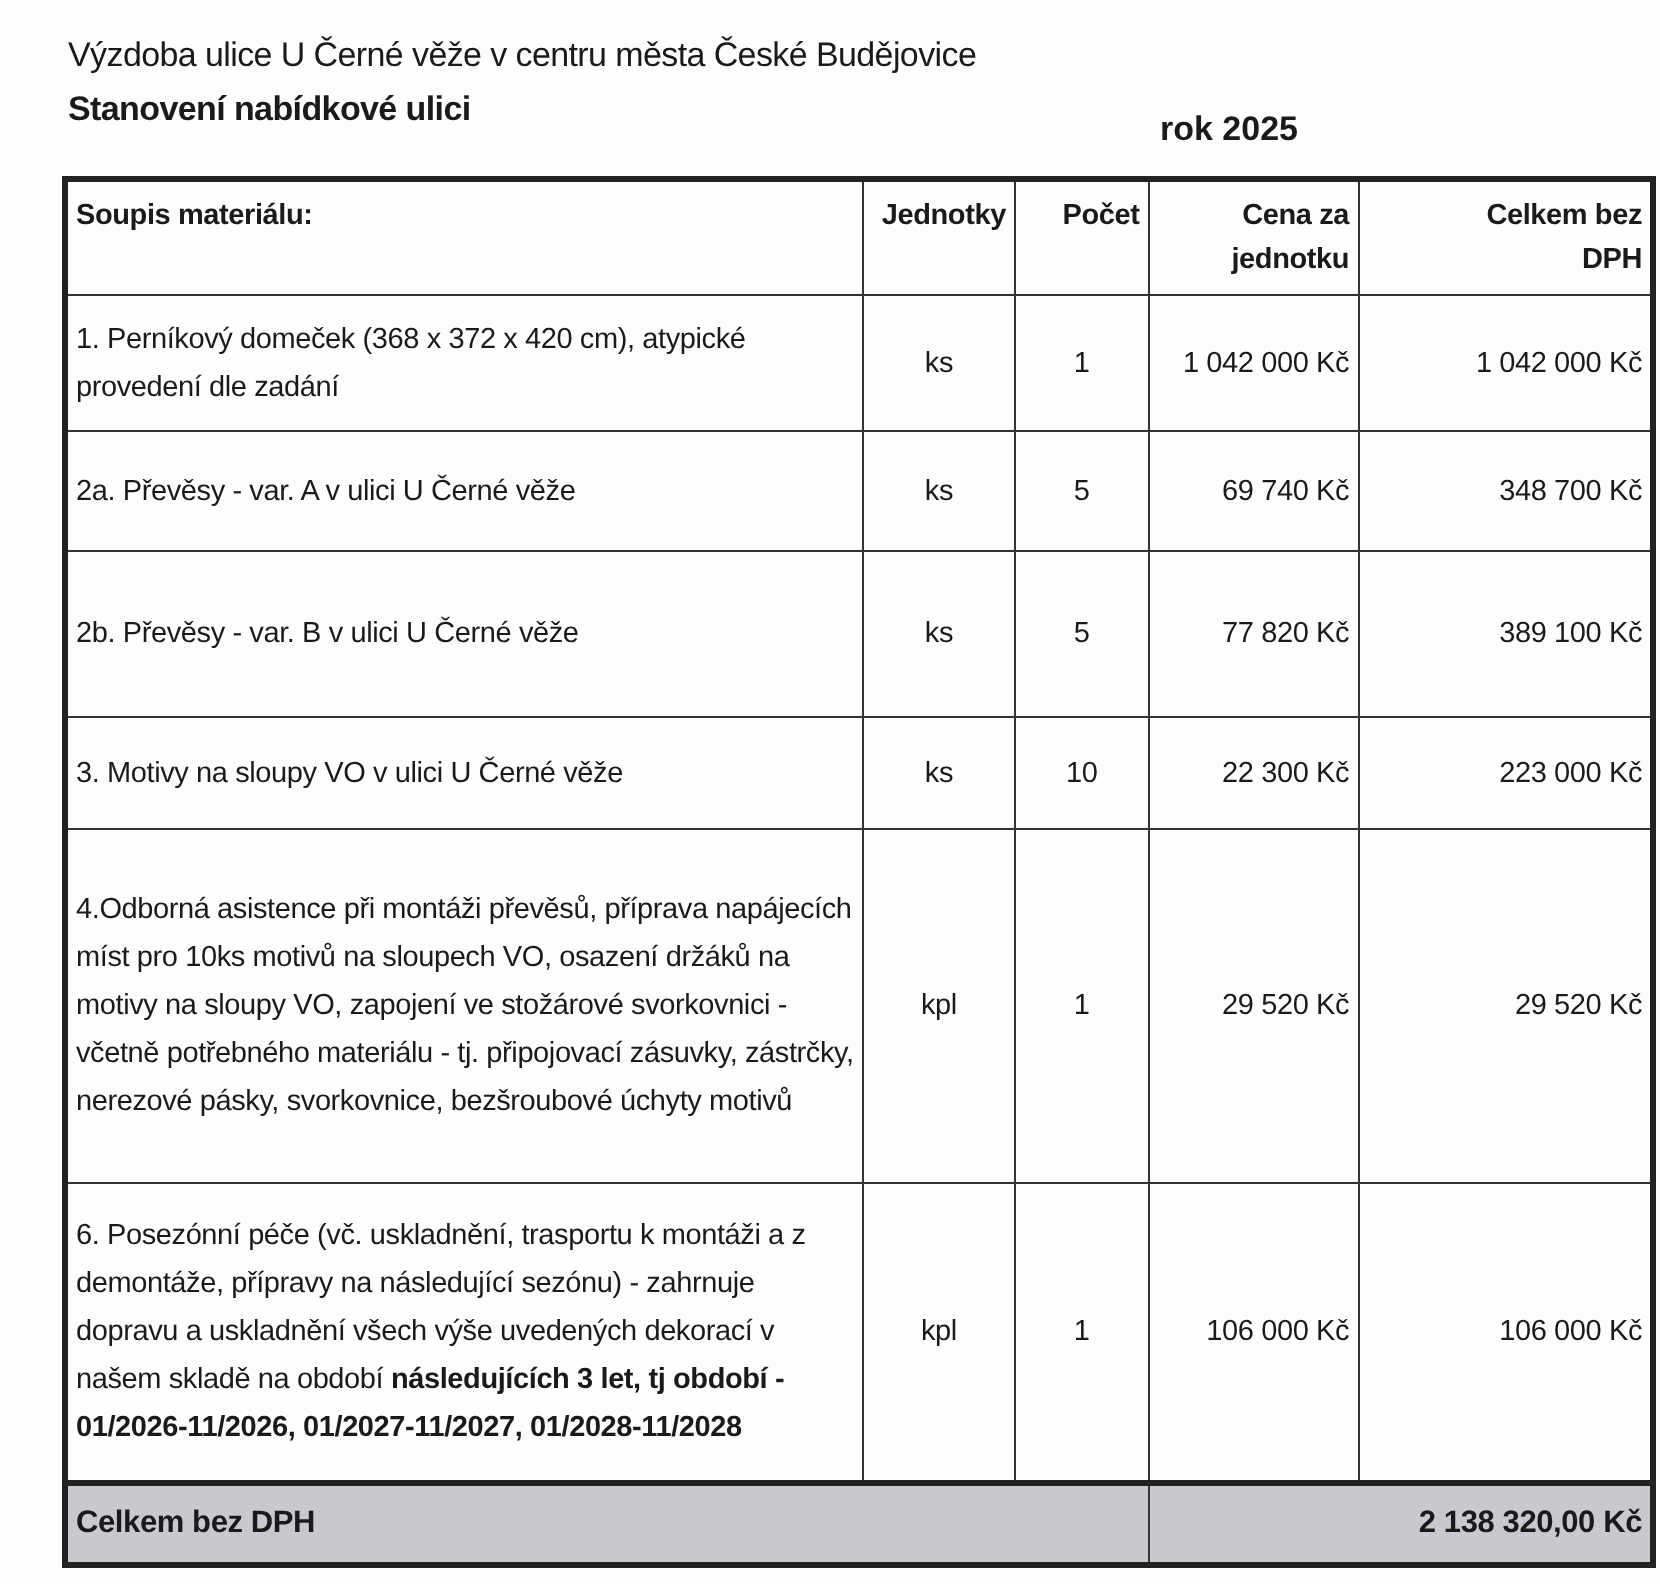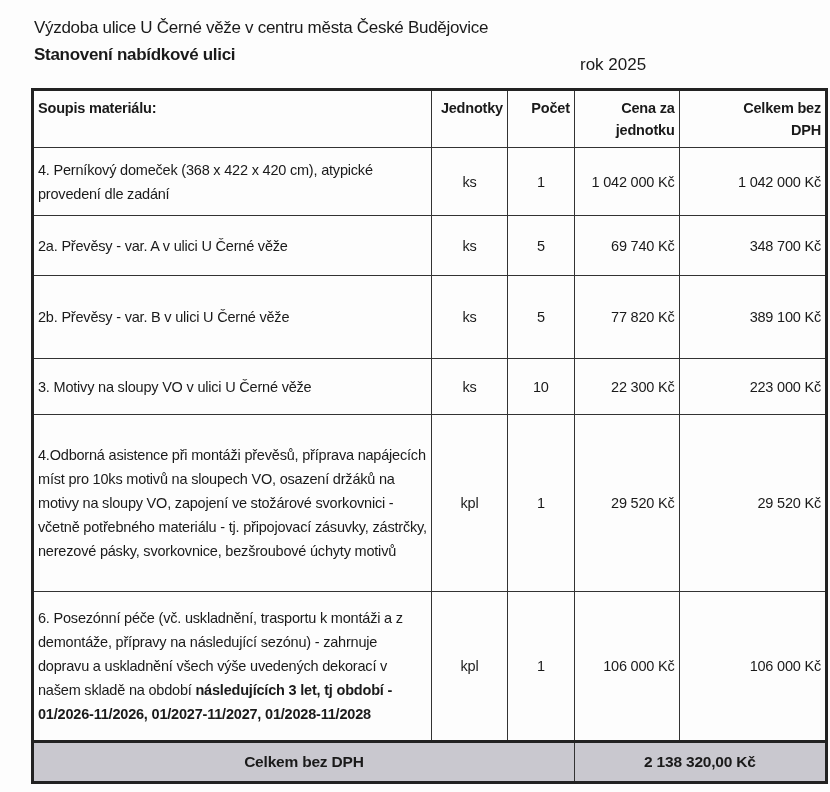--- a/index.html
+++ b/index.html
@@ -2,34 +2,34 @@
 <html><head>
   <meta charset="utf-8">
   <style>
     html, body { margin: 0; padding: 0; }
     body {
       width: 830px; height: 792px; background: #fdfdfd; position: relative; overflow: hidden;
       font-family: "Liberation Sans", sans-serif; color: #1a1a1a;
     }
     .title1 { position: absolute; left: 34px; top: 18px; font-size: 17px; font-weight: normal; letter-spacing: -0.3px; }
     .title2 { position: absolute; left: 34px; top: 45px; font-size: 17px; font-weight: bold; letter-spacing: -0.3px; }
-    .year { position: absolute; left: 580px; top: 55px; font-size: 17px; font-weight: normal; }
+    .year { position: absolute; left: 580px; top: 55px; font-size: 17px; font-weight: bold; }
     table.sheet {
       position: absolute; left: 31px; top: 88px; width: 797px;
       border-collapse: collapse; border: 3px solid #222; font-size: 14.5px; letter-spacing: -0.2px;
     }
     table.sheet td, table.sheet th { border: 1px solid #333; padding: 0 4px; vertical-align: middle; }
     table.sheet th { font-weight: bold; vertical-align: top; padding-top: 6px; line-height: 22px; text-align: right; }
     table.sheet th.desc { text-align: left; }
     thead tr { height: 58px; }
     thead tr th { border-bottom: 3px double #333; }
     td.desc { text-align: left; line-height: 24px; padding-left: 3px; }
     td.c { text-align: center; }
     td.r { text-align: right; padding-right: 8px; }
-    tr.foot td { background: #c9c8cf; font-weight: bold; font-size: 15.5px; height: 38px; border-top: 3px solid #222; text-align: center; }
+    tr.foot td { background: #c9c8cf; font-weight: bold; font-size: 15.5px; height: 38px; border-top: 3px solid #222; }
     col.c1 { width: 401px; } col.c2 { width: 76px; } col.c3 { width: 67px; } col.c4 { width: 105px; } col.c5 { width: 148px; }
     .bold { font-weight: bold; }
   </style>
 </head>
 <body>
 
 <div class="title1">Výzdoba ulice U Černé věže v centru města České Budějovice</div>
 <div class="title2">Stanovení nabídkové ulici</div>
 <div class="year">rok 2025</div>
 
@@ -45,21 +45,21 @@
     <tr>
       <th class="desc">Soupis materiálu:</th>
       <th>Jednotky</th>
       <th>Počet</th>
       <th><span>Cena za</span><br><span>jednotku</span></th>
       <th><span>Celkem bez</span><br><span>DPH</span></th>
     </tr>
   </thead>
   <tbody>
     <tr style="height:68px">
-      <td class="desc">4. Perníkový domeček (368 x 422 x 420 cm), atypické provedení dle zadání</td>
+      <td class="desc">1. Perníkový domeček (368 x 372 x 420 cm), atypické provedení dle zadání</td>
       <td class="c">ks</td>
       <td class="c">1</td>
       <td class="r">1 042 000 Kč</td>
       <td class="r">1 042 000 Kč</td>
     </tr>
     <tr style="height:60px">
       <td class="desc">2a. Převěsy - var. A v ulici U Černé věže</td>
       <td class="c">ks</td>
       <td class="c">5</td>
       <td class="r">69 740 Kč</td>

